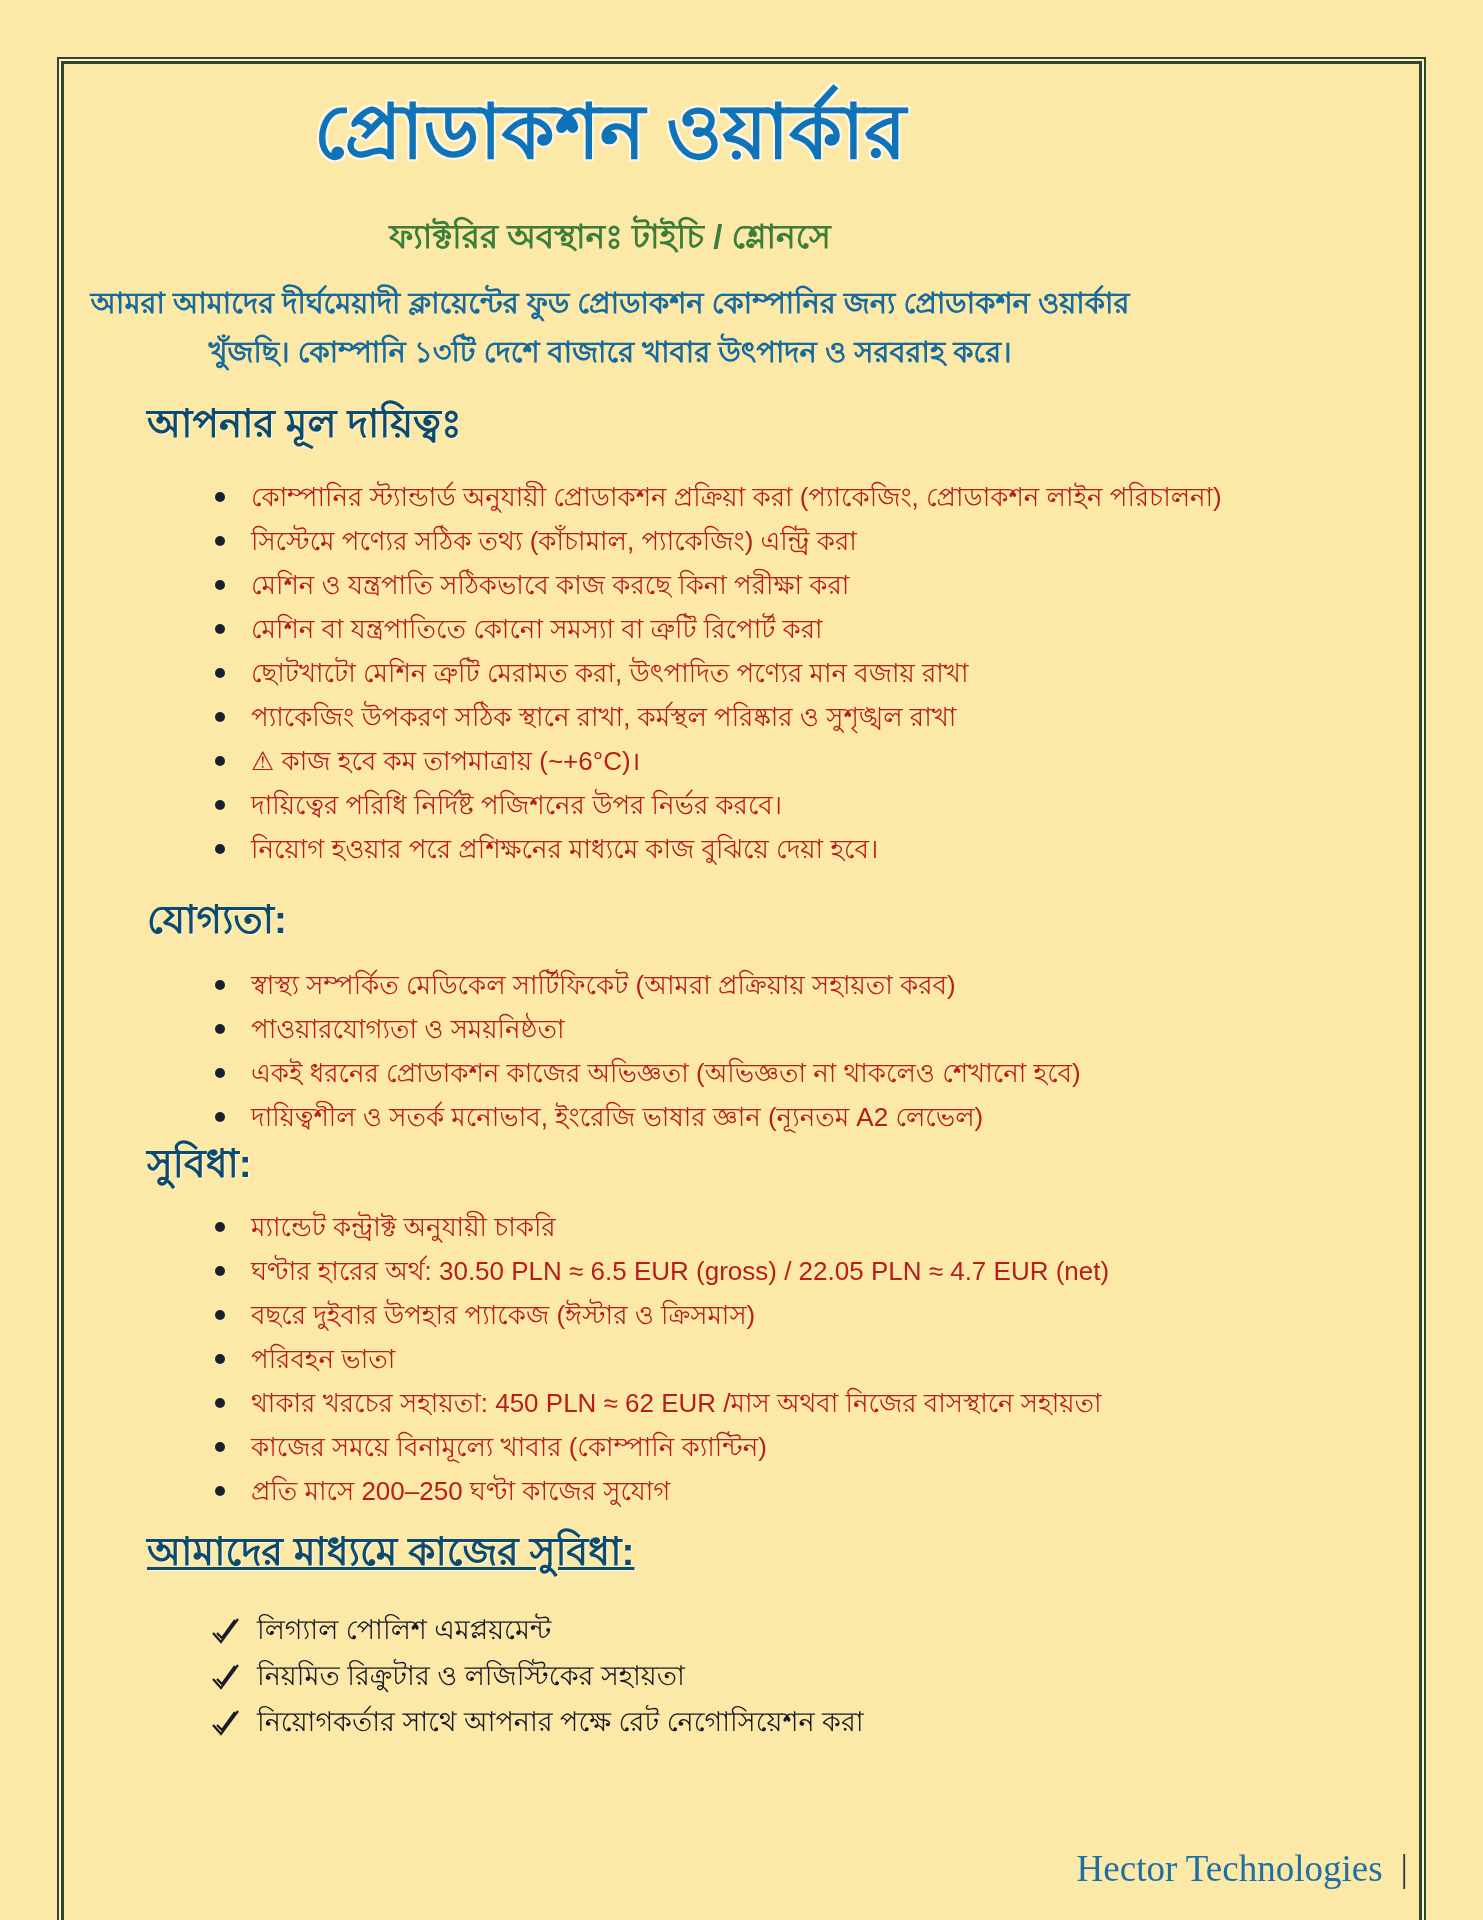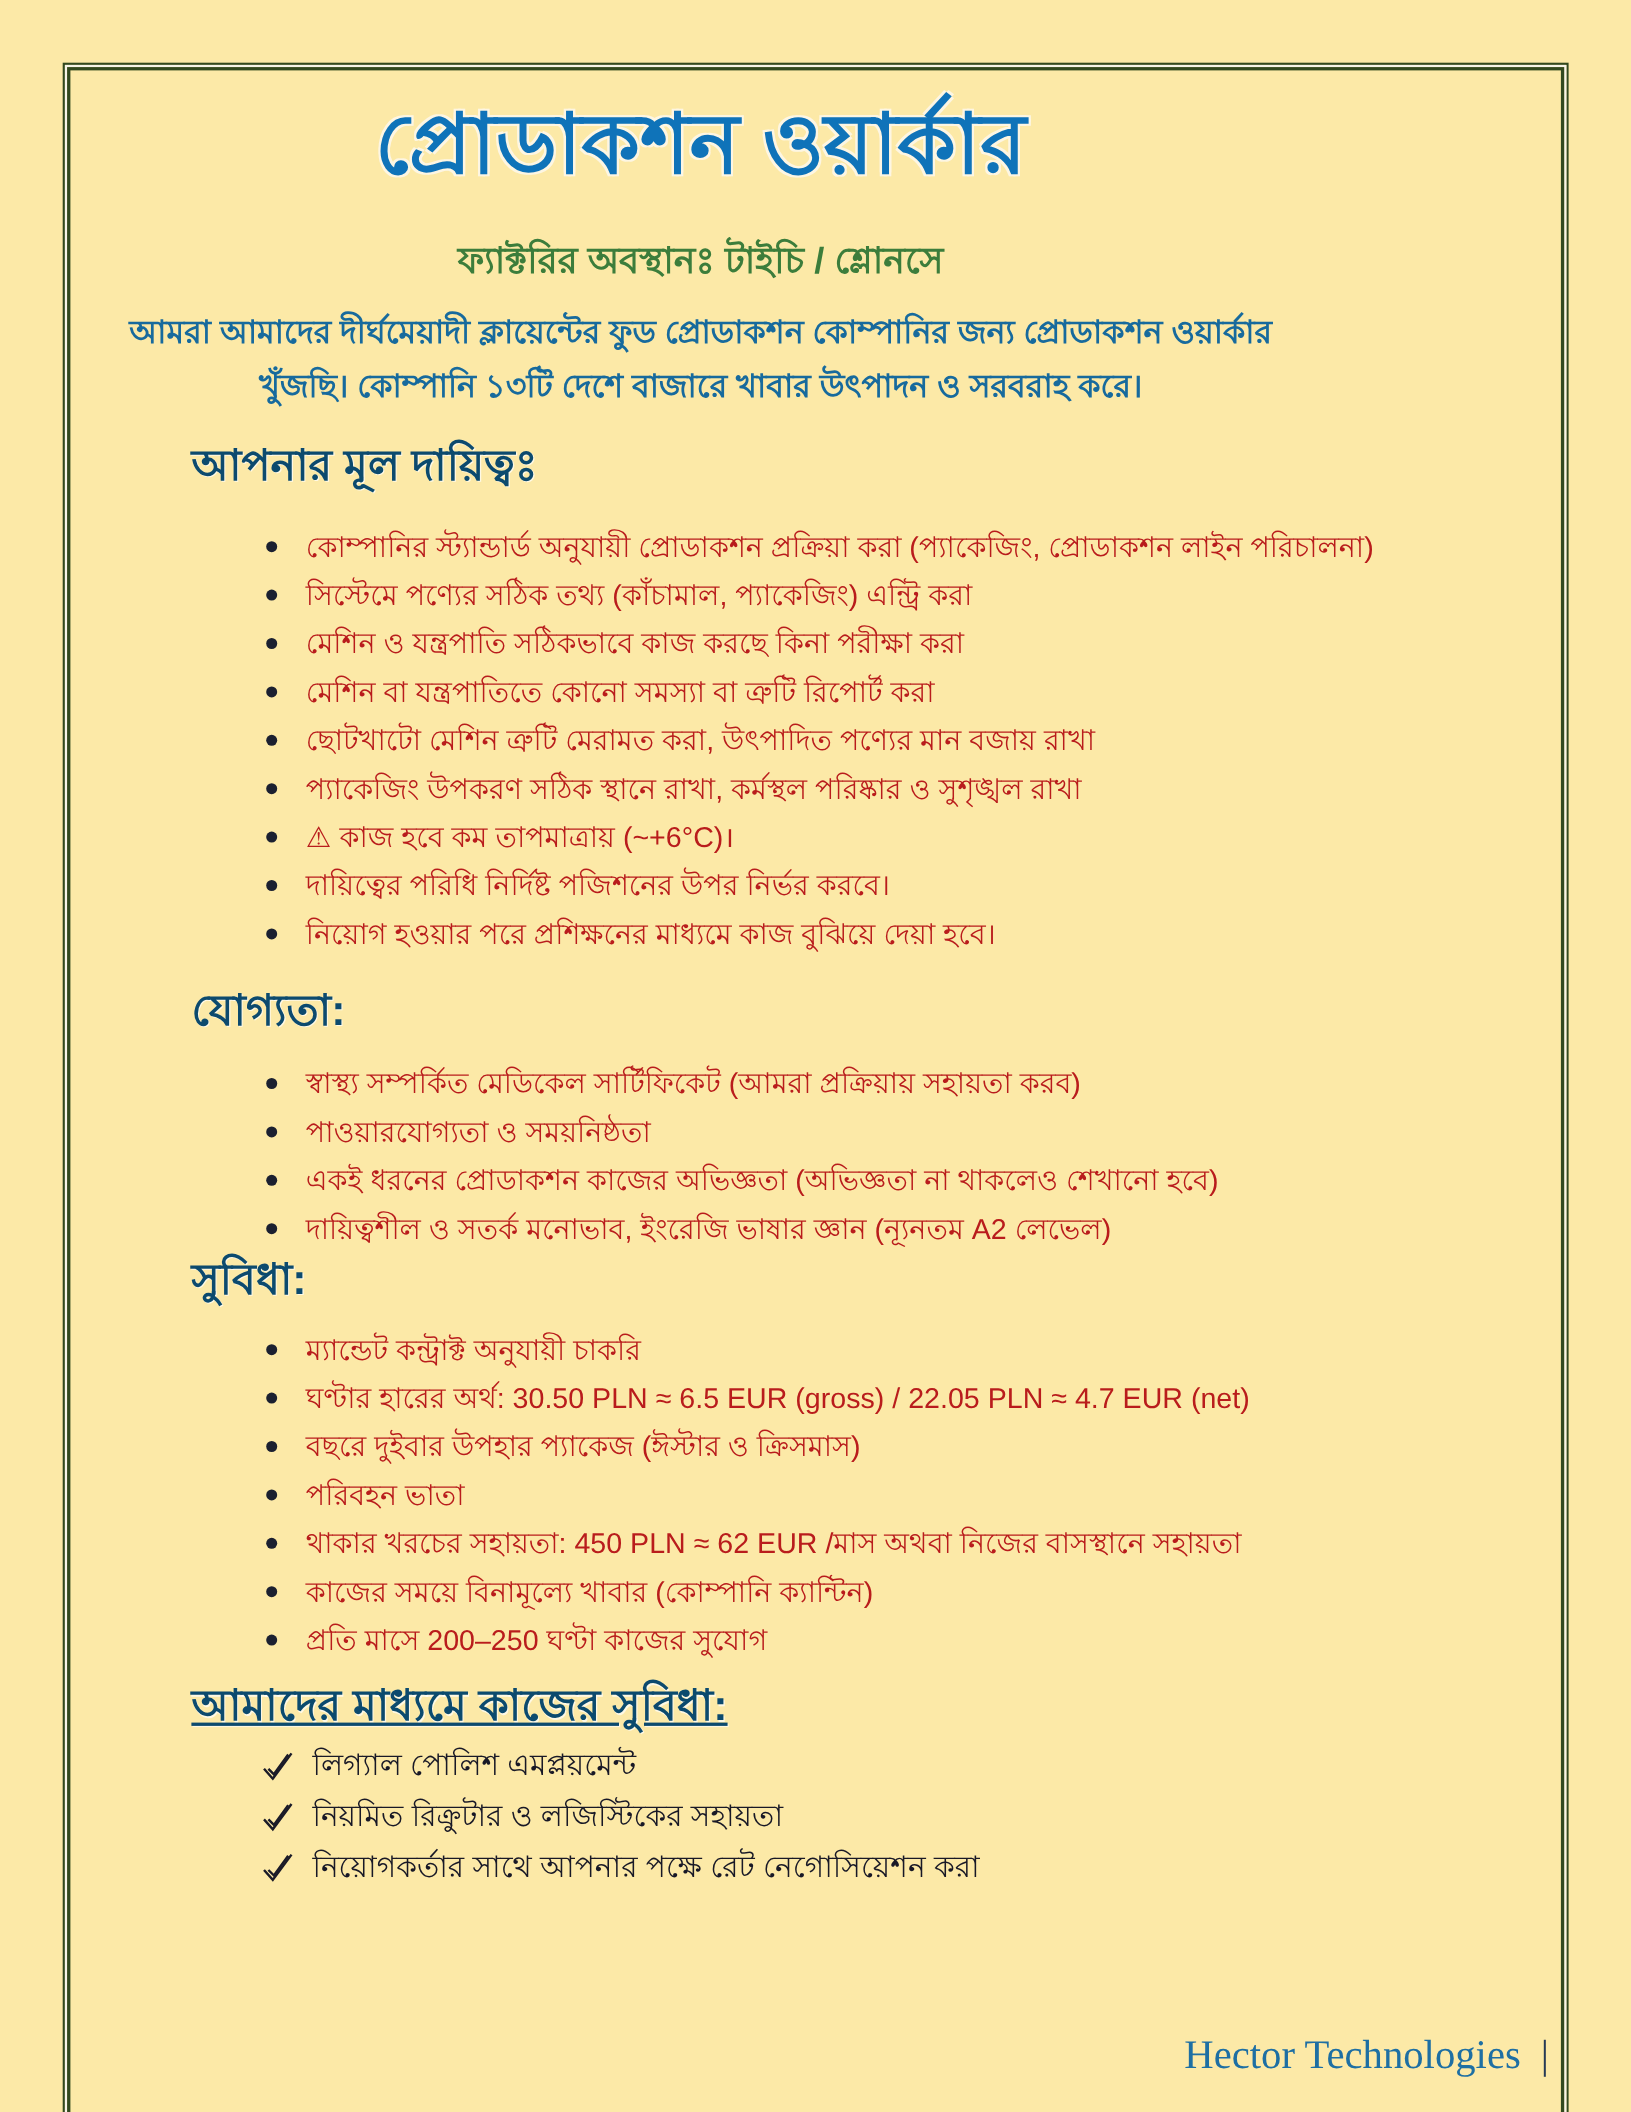--- a/index.html
+++ b/index.html
@@ -9,21 +9,21 @@
     background:#fce9a7;
     font-family:"Liberation Sans","DejaVu Sans",sans-serif;
     overflow:hidden;
     color:#1b1b28;
   }
   
   .frame { position:absolute; left:57px; top:57px; right:57px; bottom:-14px; border:2px solid #32491f; }
   .frame-mid { position:absolute; inset:0; border:2px solid #f8f5e8; }
   .frame-inner { position:absolute; inset:0; border:3px solid #32491f; }
 
-  .content { position:absolute; left:64px; top:64px; right:64px; bottom:0;padding-left:27px; }
+  .content { position:absolute; left:64px; top:64px; right:64px; bottom:0; }
   .center-wrap { width:1092px; text-align:center; }
 
   .title {
     margin-top:20px;
     font-size:76px; font-weight:bold; line-height:95px;
     color:#0f73b9;
     text-shadow:2px 2px 0 #fdf6e3,-2px 2px 0 #fdf6e3,2px -2px 0 #fdf6e3,-2px -2px 0 #fdf6e3;
   }
   .subtitle {
     margin-top:38px;
@@ -53,21 +53,21 @@
   ul.bullets li {
     display:flex; align-items:flex-start;
     font-size:26px; line-height:44px;
     color:#b91c1c;
   }
   .dot {
     flex:none; width:10px; height:10px; border-radius:50%;
     background:#1b2030; margin:17px 26px 0 151px;
   }
 
-  .check-list { margin-top:5px;text-align:right; }
+  .check-list { margin-top:30px;text-align:right; }
   .check-row {
     display:flex; align-items:flex-start;
     margin-left:145px;
     font-size:27px; line-height:46px;
     color:#181826;
   }
   .check-icon-box { flex:none; width:34px; height:34px; margin:7px 14px 0 0; }
   .check-icon-box svg { width:100%; height:100%; }
 
   .footer {

